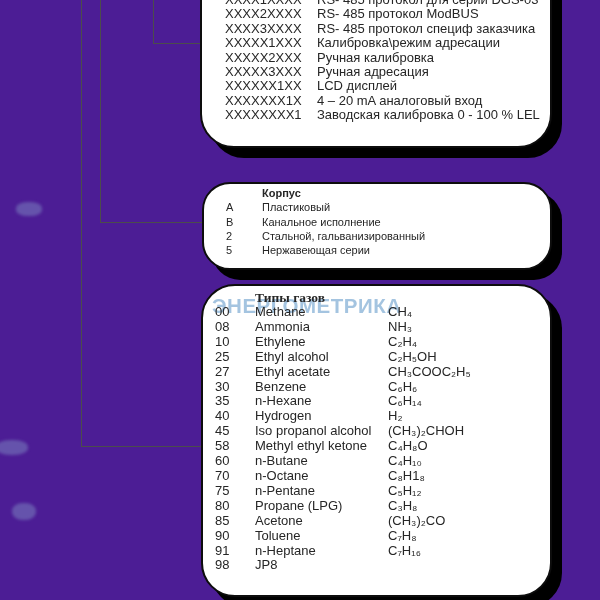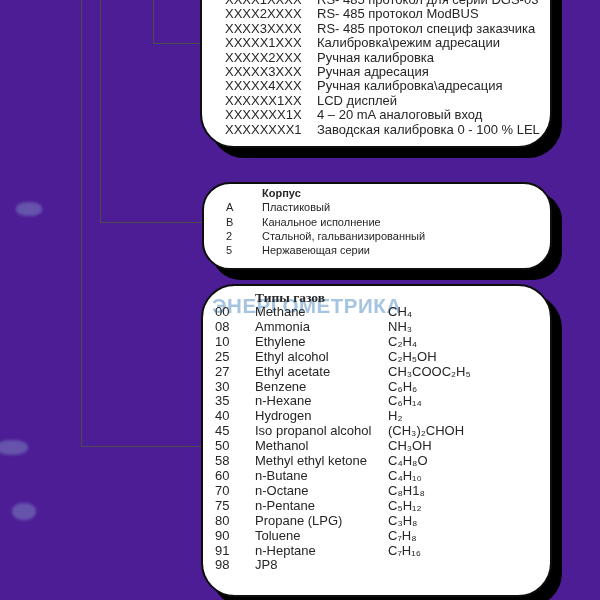--- a/index.html
+++ b/index.html
@@ -90,24 +90,20 @@
       </div>
         <div class="row">
         <span class="code">XXXXX2XXX</span>
         <span class="label">Ручная калибровка</span>
       </div>
         <div class="row">
         <span class="code">XXXXX3XXX</span>
         <span class="label">Ручная адресация</span>
       </div>
         <div class="row">
-        <span class="code">XXXXX4XXX</span>
-        <span class="label">Ручная калибровка\адресация</span>
-      </div>
-        <div class="row">
         <span class="code">XXXXXX1XX</span>
         <span class="label">LCD дисплей</span>
       </div>
         <div class="row">
         <span class="code">XXXXXXX1X</span>
         <span class="label">4 – 20 mA аналоговый вход</span>
       </div>
         <div class="row">
         <span class="code">XXXXXXXX1</span>
         <span class="label">Заводская калибровка 0 - 100 % LEL</span>
@@ -182,25 +178,20 @@
           <span class="code">40</span>
           <span class="gname">Hydrogen</span>
           <span class="formula">H₂</span>
         </div>
           <div class="row">
           <span class="code">45</span>
           <span class="gname">Iso propanol alcohol</span>
           <span class="formula">(CH₃)₂CHOH</span>
         </div>
           <div class="row">
-          <span class="code">50</span>
-          <span class="gname">Methanol</span>
-          <span class="formula">CH₃OH</span>
-        </div>
-          <div class="row">
           <span class="code">58</span>
           <span class="gname">Methyl ethyl ketone</span>
           <span class="formula">C₄H₈O</span>
         </div>
           <div class="row">
           <span class="code">60</span>
           <span class="gname">n-Butane</span>
           <span class="formula">C₄H₁₀</span>
         </div>
           <div class="row">
@@ -210,20 +201,25 @@
         </div>
           <div class="row">
           <span class="code">75</span>
           <span class="gname">n-Pentane</span>
           <span class="formula">C₅H₁₂</span>
         </div>
           <div class="row">
           <span class="code">80</span>
           <span class="gname">Propane (LPG)</span>
           <span class="formula">C₃H₈</span>
+        </div>
+          <div class="row">
+          <span class="code">85</span>
+          <span class="gname">Acetone</span>
+          <span class="formula">(CH₃)₂CO</span>
         </div>
           <div class="row">
           <span class="code">90</span>
           <span class="gname">Toluene</span>
           <span class="formula">C₇H₈</span>
         </div>
           <div class="row">
           <span class="code">91</span>
           <span class="gname">n-Heptane</span>
           <span class="formula">C₇H₁₆</span>

